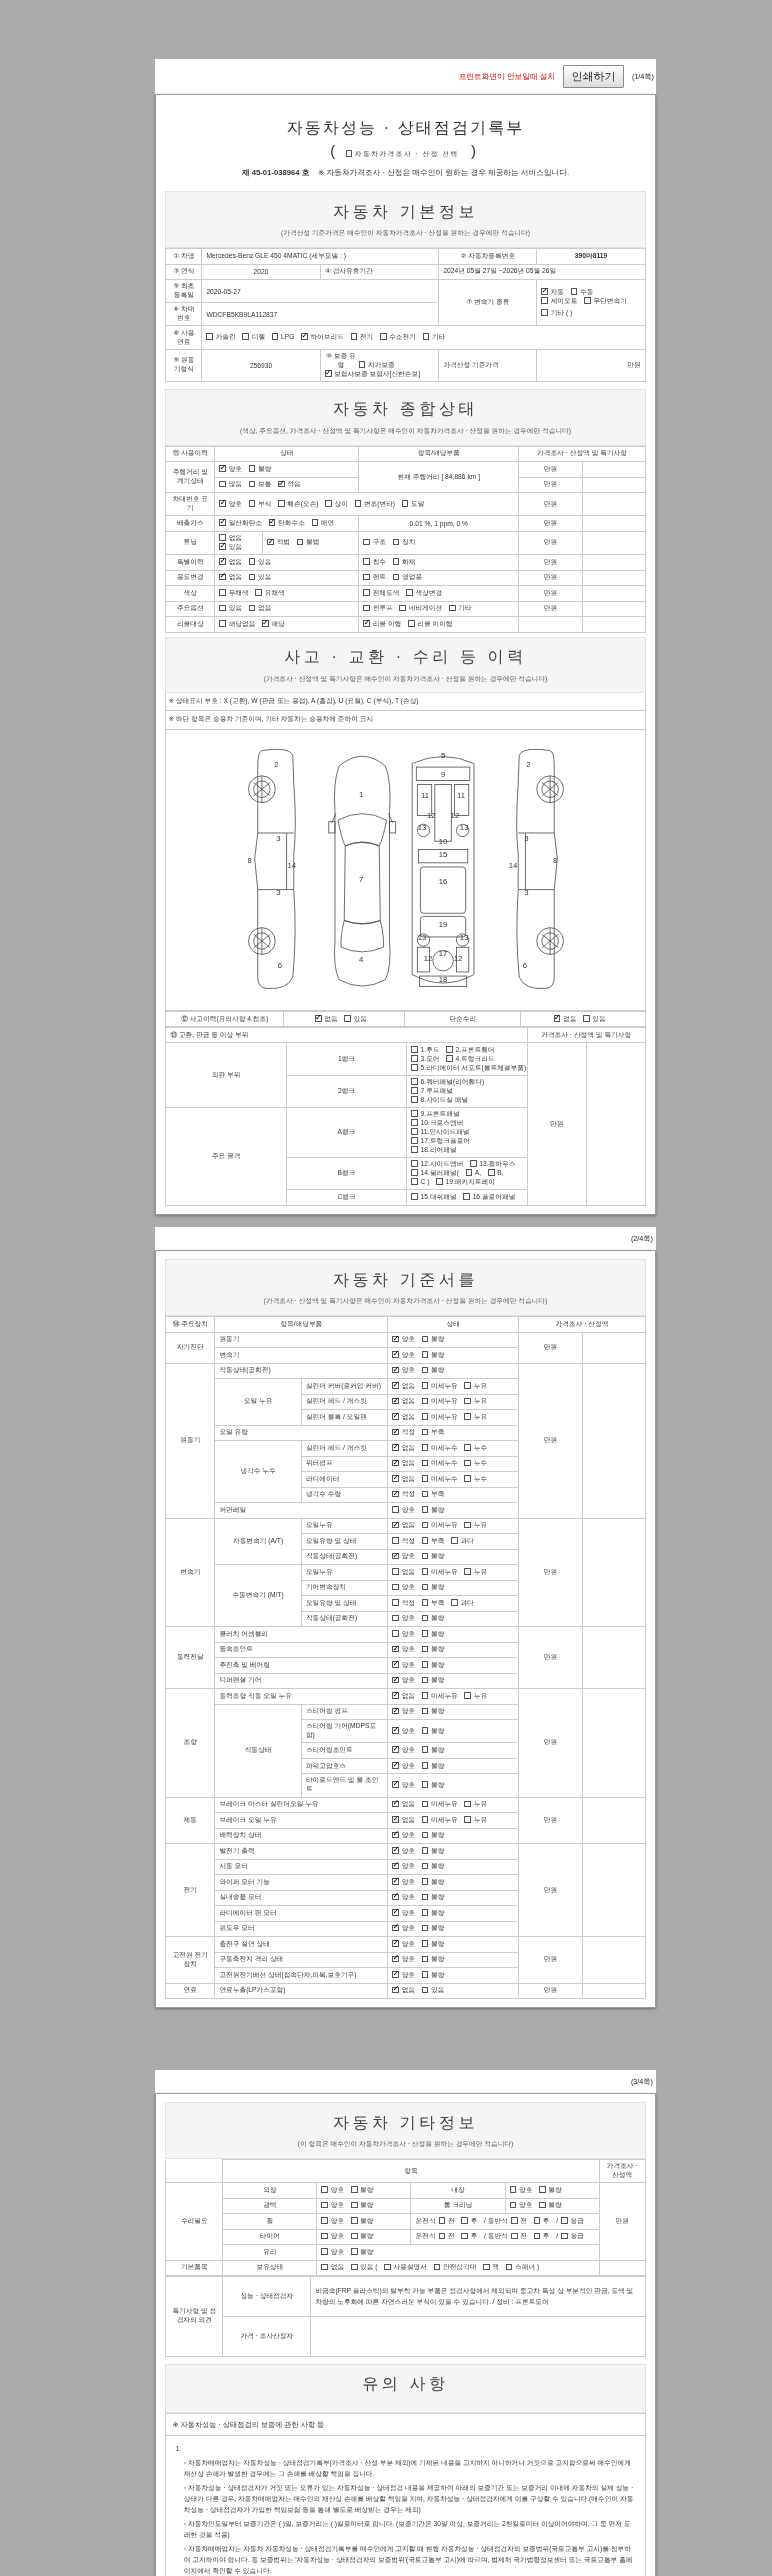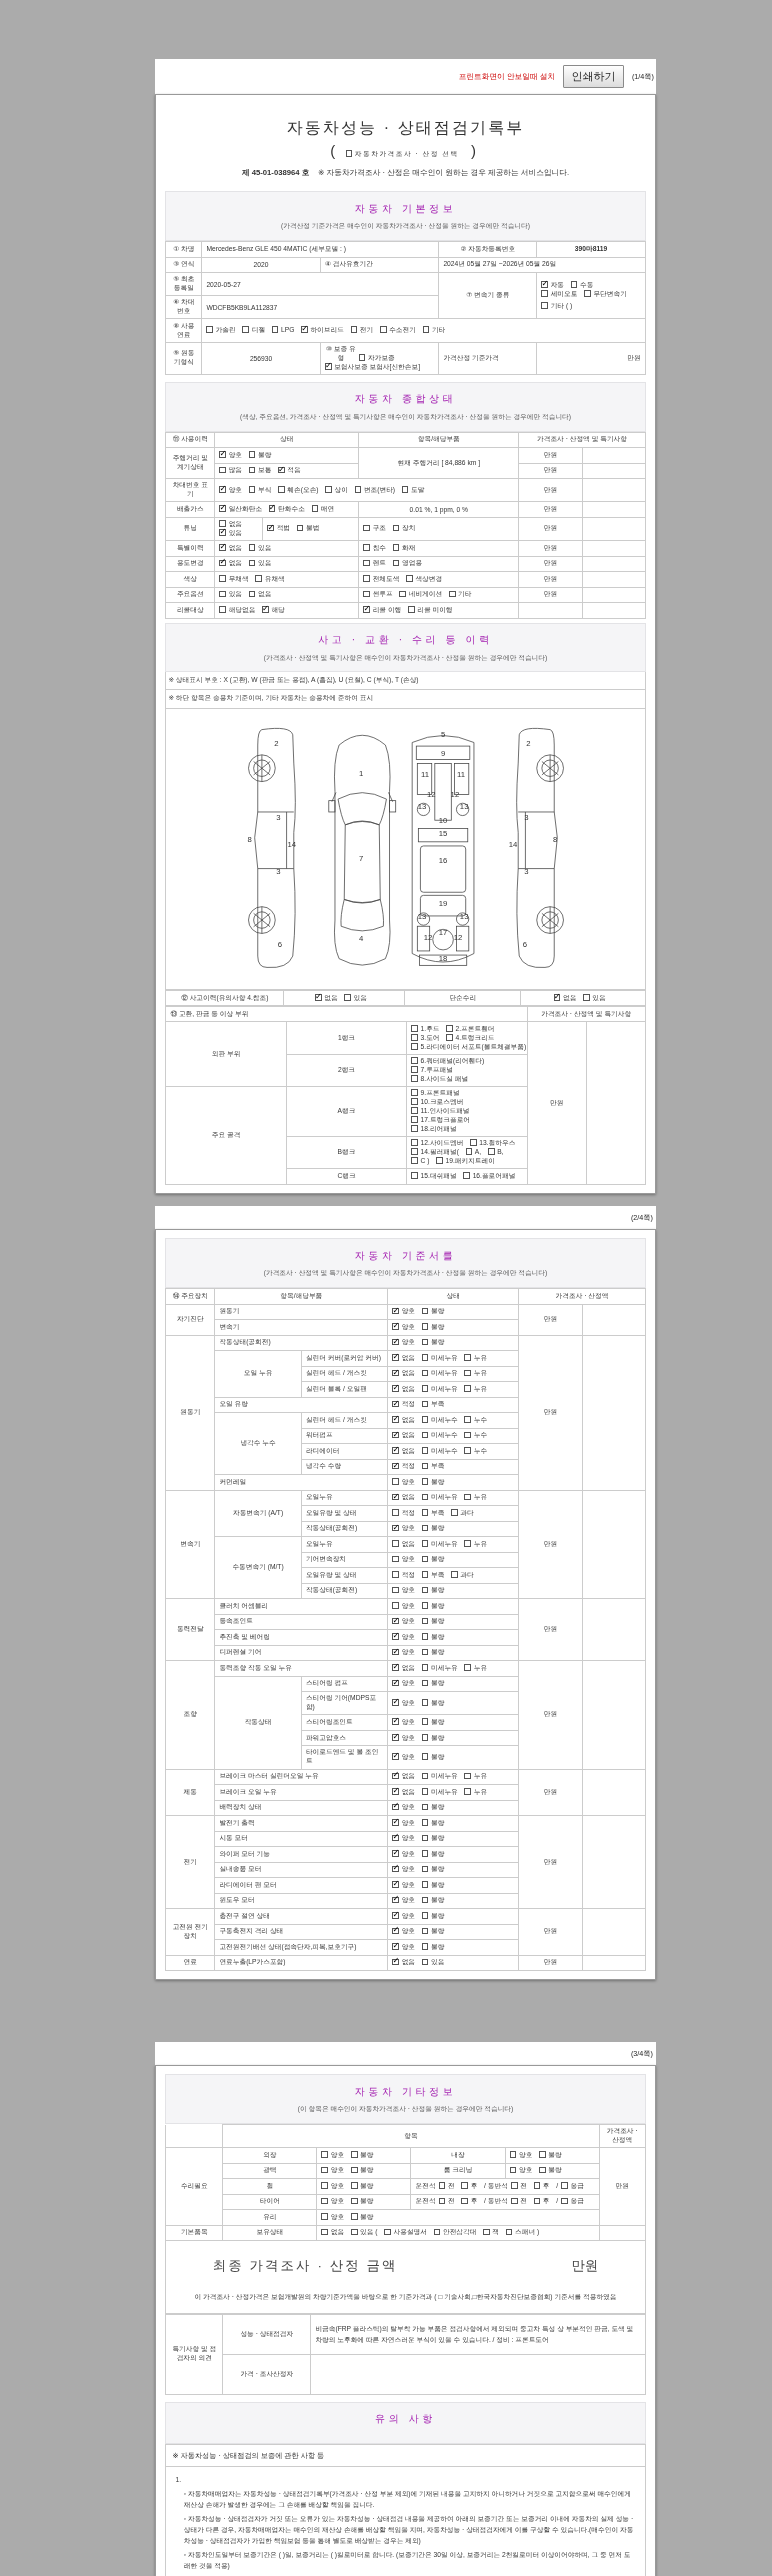--- a/index.html
+++ b/index.html
@@ -9,21 +9,21 @@
 .topbar{margin-top:59px;background:#fff;height:35px;display:flex;align-items:center;justify-content:flex-end;gap:8.2px;padding:0 2.1px;box-sizing:border-box}
 .install{color:#c00;font-weight:normal;font-size:7.7px;text-decoration:none}
 .printbtn{border:0.5px solid #8a8a8a;background:linear-gradient(#fefefe,#dcdcdc);padding:2.6px 7.2px;font-size:11px;color:#222;border-radius:1px;cursor:pointer}
 .pageno{font-size:7.2px;color:#222;white-space:nowrap}
 .strip{background:#fff;height:23px;display:flex;align-items:center;justify-content:flex-end;padding:0 3.1px;box-sizing:border-box;font-size:7.2px;margin-top:12.4px}
 .page{background:#fff;border:0.5px solid #999;box-shadow:0 0.5px 2.6px rgba(0,0,0,.35);padding:8.2px 9.3px;box-sizing:border-box}
 .doc-title{ text-align:center;font-size:16px;color:#333;letter-spacing:2.1px;margin:14.4px 0 3.1px}
 .doc-title2{text-align:center;font-size:15px;color:#333;letter-spacing:1.5px;margin:2.1px 0 9.3px}
 .doc-no{text-align:center;font-size:7.7px;margin-bottom:13.4px}
 .sh{background:#f5f5f7;border:0.5px solid #e3e3e6;text-align:center;padding:9.3px 0 1px}
-.sh .h{font-size:10px;color:#a21caf;letter-spacing:3.6px}
+.sh .h{font-size:16px;color:#404040;letter-spacing:3.6px}
 .sh .sub{font-size:6.7px;color:#555;padding:6.7px 0 7.7px}
 table.t{width:100%;border-collapse:collapse;font-size:6.7px;color:#333;table-layout:fixed}
 .t td{border:0.5px solid #ccc;padding:2.1px 4.1px;height:15.5px;box-sizing:border-box;overflow:hidden}
 .c{text-align:center}.r{text-align:right}.b{font-weight:bold}
 .cb{display:inline-block;width:6.7px;height:6.7px;border:1px solid #555;background:#fff;vertical-align:-1px;margin-right:2.6px;position:relative;box-sizing:border-box}
 .cb.on::after{content:"✓";position:absolute;left:-1px;top:-4.1px;font-size:8.2px;font-weight:bold;color:#000}
 .seg{margin-right:6.7px;white-space:nowrap;display:inline-block;font-size:6.7px}
 .txt{margin-right:3.1px}
 .note{font-size:6.7px;padding:4.1px 2.1px}
 .diagbox{border:0.5px solid #ccc;border-top:none;padding:5.2px 0;text-align:center}
@@ -595,27 +595,20 @@
         </tr>
         <tr>
           <td class="c">기본품목</td>
           <td class="c">보유상태</td>
           <td colspan="3"><span class="seg"><span class="cb"></span>없음</span><span class="seg"><span class="cb"></span>있음 (</span><span class="seg"><span class="cb"></span>사용설명서</span><span class="seg"><span class="cb"></span>안전삼각대</span><span class="seg"><span class="cb"></span>잭</span><span class="seg"><span class="cb"></span>스패너 )</span></td>
           <td></td>
         </tr>
       </tbody>
         </table>
 
-      <div style="border:0.5px solid #ccc;border-top:none;padding:15.5px 15.5px 10.3px">
-        <div style="display:flex;justify-content:space-between;align-items:center;padding:0 31px">
-          <span style="font-size:13.4px;letter-spacing:2.1px;color:#444">최종 가격조사 · 산정 금액</span>
-          <span style="font-size:13.4px;color:#444">만원</span>
-        </div>
-        <div style="text-align:center;font-size:6.7px;margin-top:17.5px;line-height:1.6">이 가격조사 · 산정가격은 보험개발원의 차량기준가액을 바탕으로 한 기준가격과 ( □ 기술사회,□한국자동차진단보증협회) 기준서를 적용하였음</div>
-      </div>
 
       <table class="t" style="margin-top:-0.5px">
         <tbody>
             <tr>
           <td class="c" rowspan="2" style="width:57px">특기사항 및 점검자의 의견</td>
           <td class="c" style="width:88px;height:40px">성능 · 상태점검자</td>
           <td style="line-height:1.7">비금속(FRP 플라스틱)의 탈부착 가능 부품은 점검사항에서 제외되며 중고차 특성 상 부분적인 판금, 도색 및 차량의 노후화에 따른 자연스러운 부식이 있을 수 있습니다. / 정비 : 프론트도어</td>
         </tr>
         <tr>
           <td class="c" style="height:40px">가격 · 조사산정자</td>

